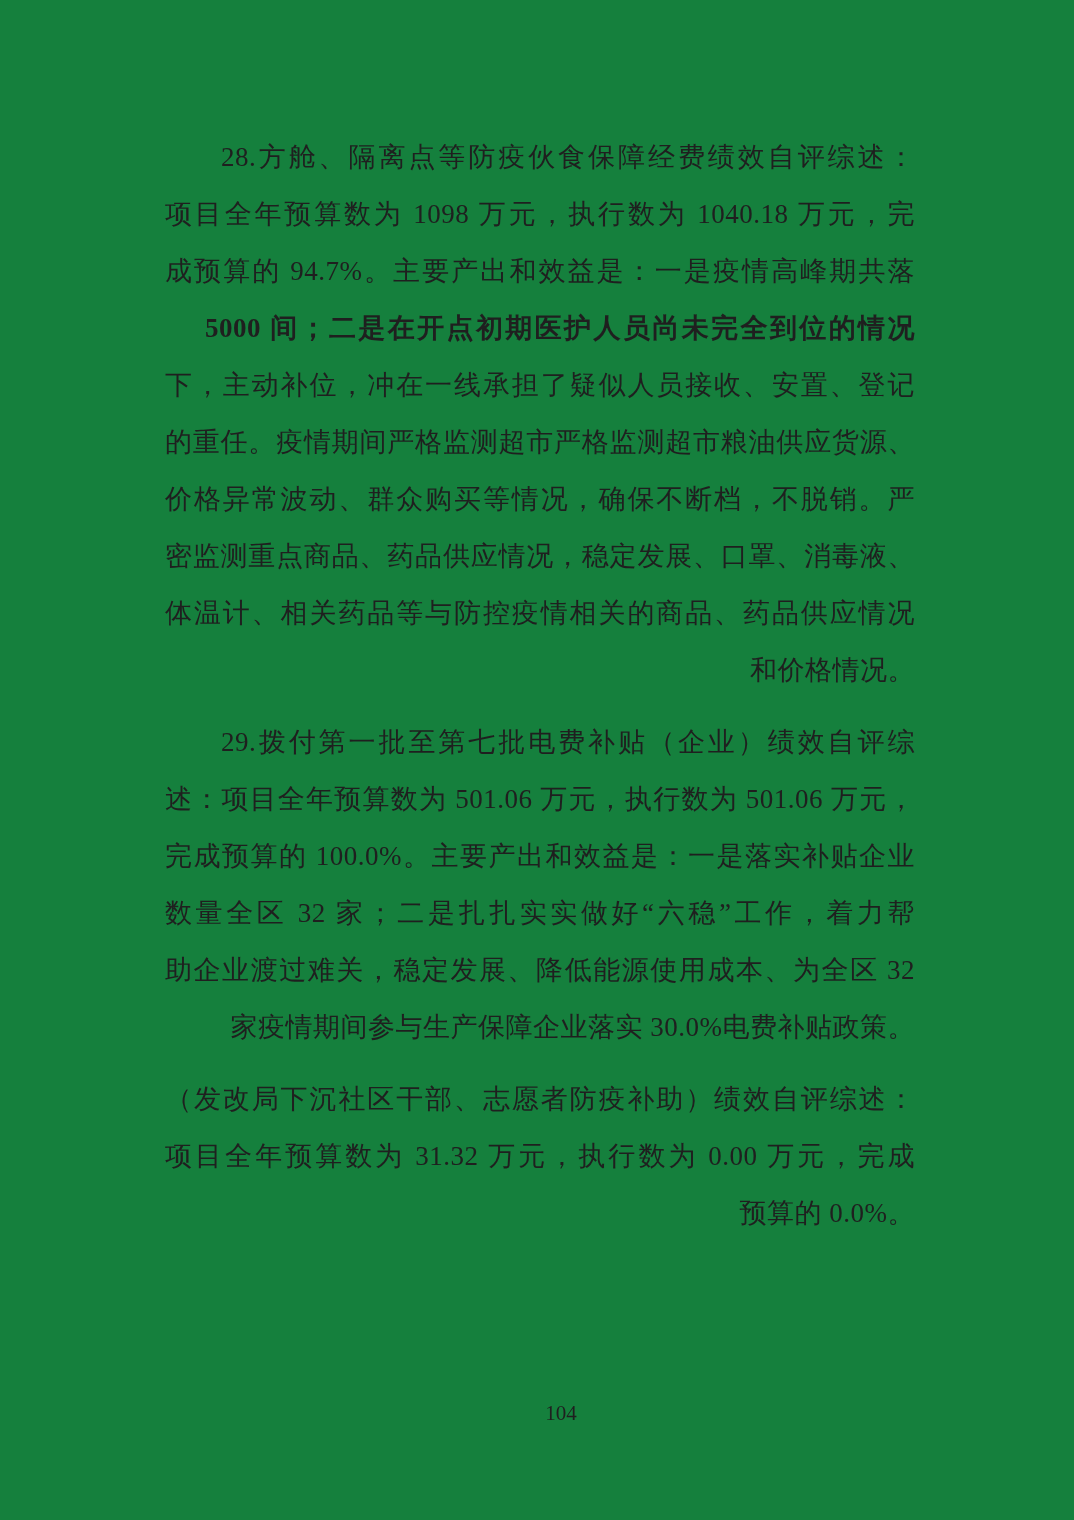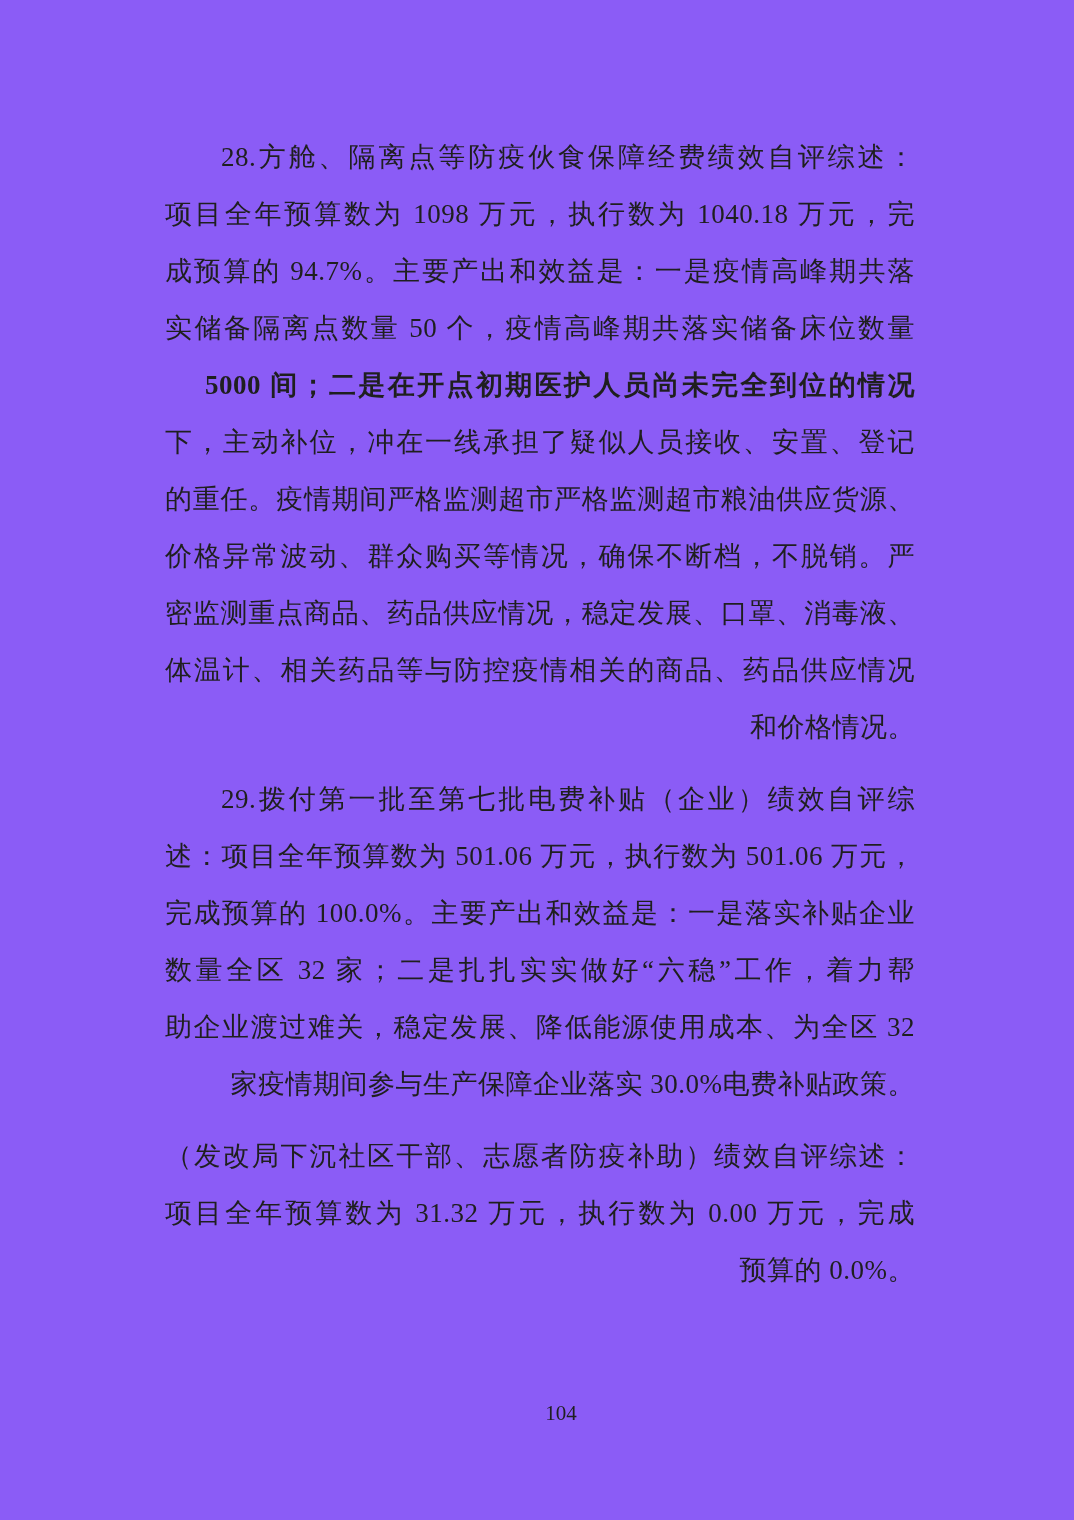--- a/index.html
+++ b/index.html
@@ -4,21 +4,21 @@
 <style>
   html, body { margin: 0; padding: 0; }
   body {
     width: 1074px; height: 1520px;
     background: #ffffff;
     position: relative;
     font-family: "Liberation Serif", "DejaVu Serif", serif;
     color: #1f1f1f;
     overflow: hidden;
   }
-  .page { position: absolute; inset: 0; background: #8b5cf6; }
+  .page { position: absolute; inset: 0; background: #15803d; }
   .content {
     position: absolute;
     left: 165px; top: 129px; width: 750px;
     font-size: 27px;
   }
   .para + .para { margin-top: 15px; }
   .line {
     height: 57px;
     line-height: 57px;
     text-align: right;
@@ -47,21 +47,20 @@
 </head>
 <body>
 
 <div class="page">
   <div class="content">
 
     <div class="para">
       <div class="line j first">28.方舱、隔离点等防疫伙食保障经费绩效自评综述：</div>
       <div class="line j">项目全年预算数为 1098 万元，执行数为 1040.18 万元，完</div>
       <div class="line j">成预算的 94.7%。主要产出和效益是：一是疫情高峰期共落</div>
-      <div class="line j">实储备隔离点数量 50 个，疫情高峰期共落实储备床位数量</div>
       <div class="line j hang">5000 间；二是在开点初期医护人员尚未完全到位的情况</div>
       <div class="line j">下，主动补位，冲在一线承担了疑似人员接收、安置、登记</div>
       <div class="line j">的重任。疫情期间严格监测超市严格监测超市粮油供应货源、</div>
       <div class="line j">价格异常波动、群众购买等情况，确保不断档，不脱销。严</div>
       <div class="line j">密监测重点商品、药品供应情况，稳定发展、口罩、消毒液、</div>
       <div class="line j">体温计、相关药品等与防控疫情相关的商品、药品供应情况</div>
       <div class="line">和价格情况。</div>
     </div>
 
     <div class="para">

